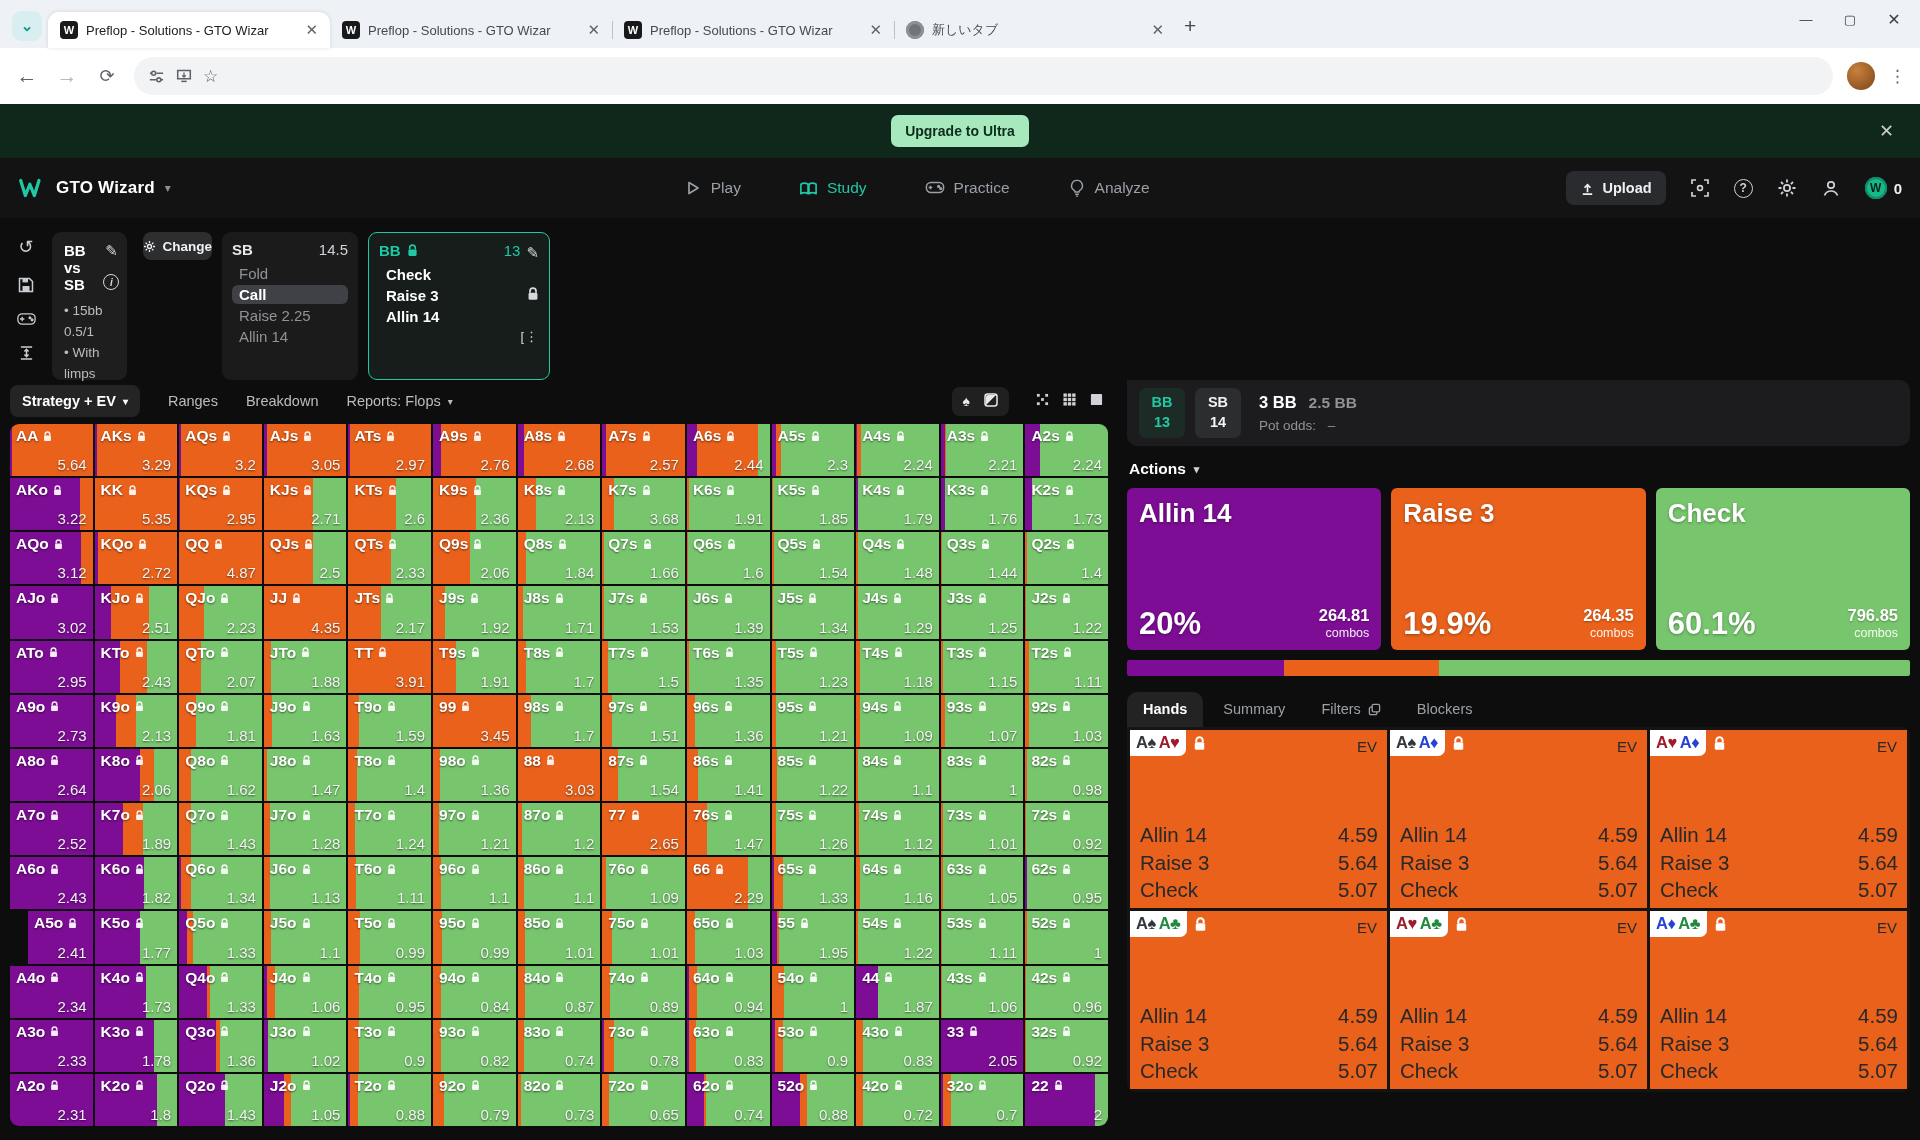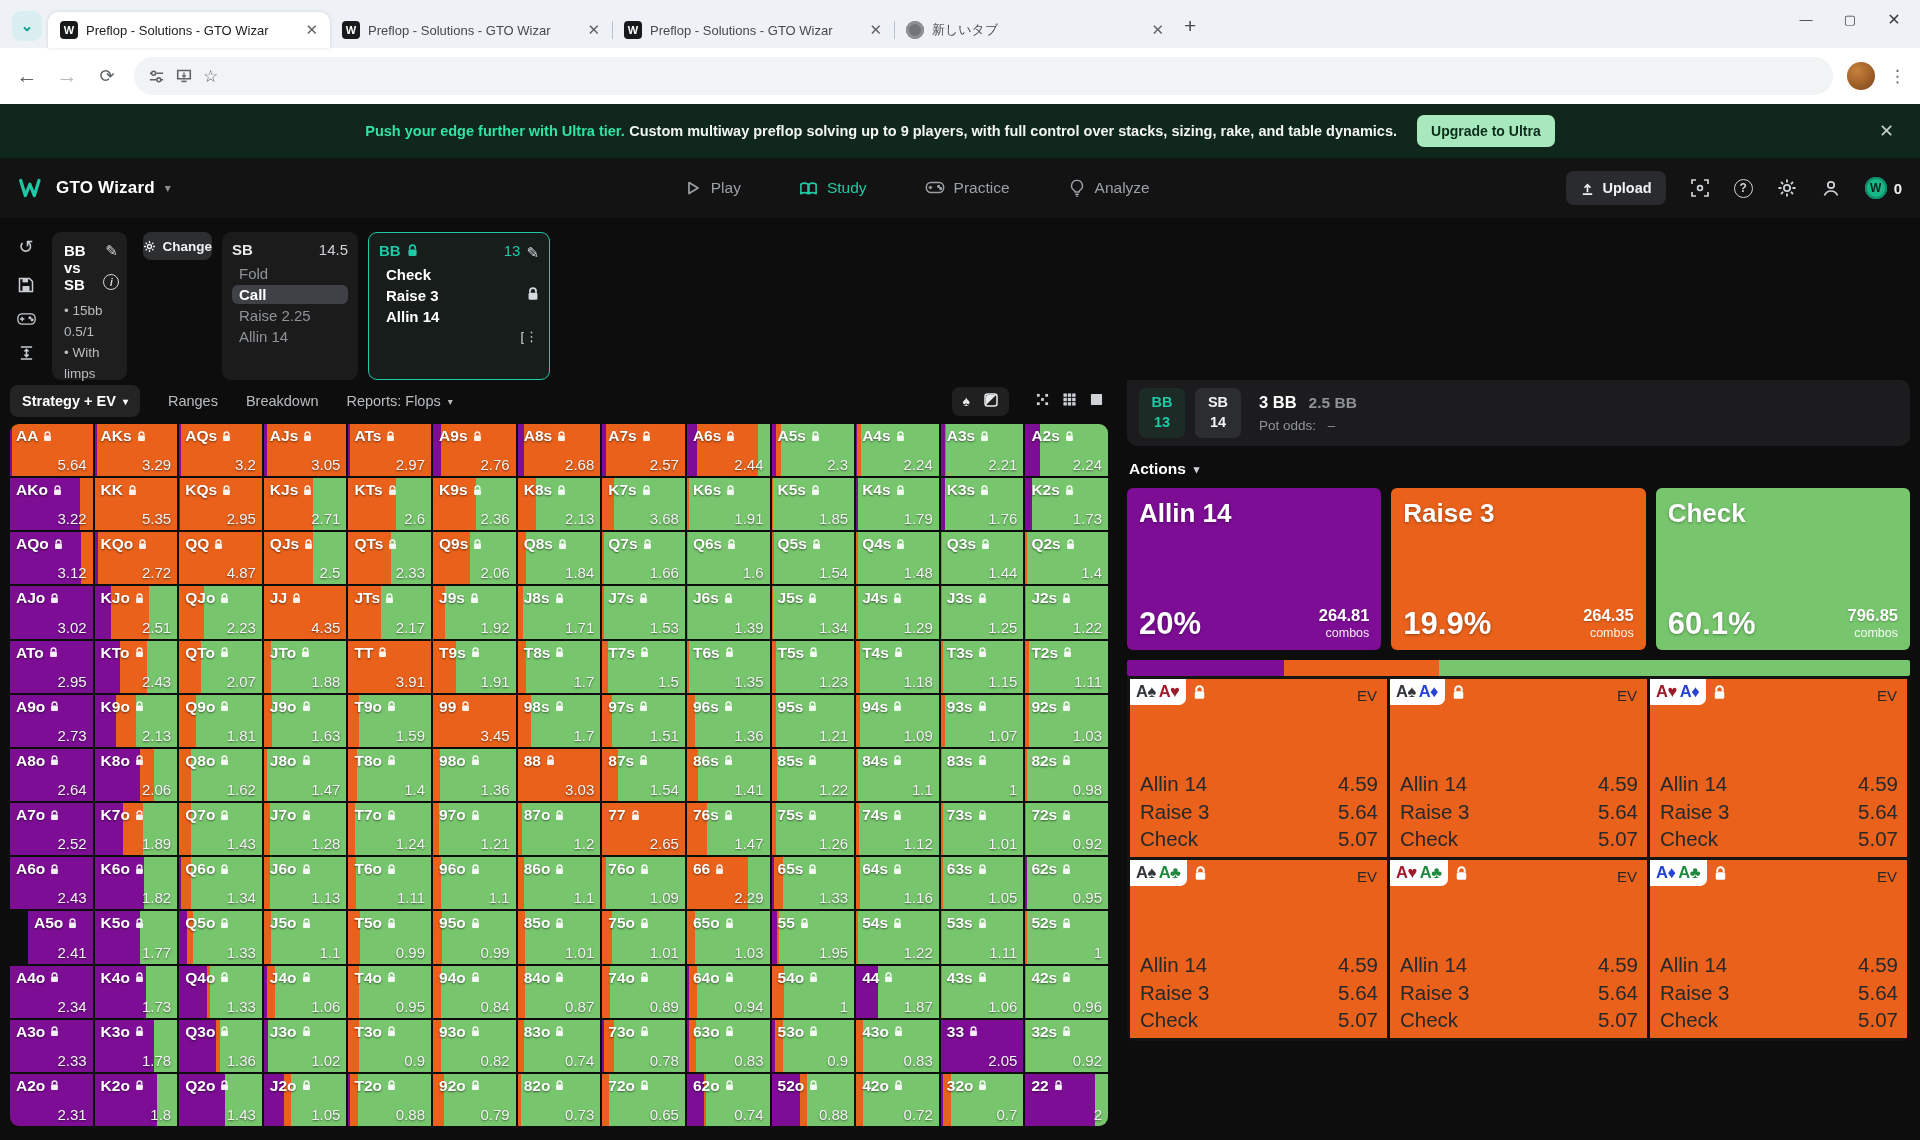--- a/index.html
+++ b/index.html
@@ -201,22 +201,20 @@
         </svg>
       </span>
       <span class="pill-icon" style="font-size:17px">☆</span>
     </div>
     <div class="avatar"></div>
     <span class="kebab">⋮</span>
   </div>
 </div>
 
 <div class="banner">
-  <span><span class="hl">Push your edge further with Ultra tier.</span>
-  <span class="msg">Custom multiway preflop solving up to 9 players, with full control over stacks, sizing, rake, and table dynamics.</span></span>
   <button class="cta">Upgrade to Ultra</button>
   <span class="close">✕</span>
 </div>
 
 <div class="nav">
   <div class="brand">
     <span style="display:flex">
       <svg width="28" height="22" viewBox="0 0 26 19">
           <path d="M2.5 2.5l4.3 14 4.2-10.5 4.2 10.5 4.3-14" stroke="#1fc9a6" stroke-width="3" fill="none" stroke-linejoin="round" stroke-linecap="round"></path>
         </svg>
@@ -2525,20 +2523,34 @@
             <div class="l">combos</div>
           </div>
         </div>
       </div>
     <div class="action-bar" id="action-bar">
         <div style="width: 20%; background: rgb(124, 13, 148);"></div>
         <div style="width: 19.9%; background: rgb(233, 97, 26);"></div>
         <div style="width: 60.1%; background: rgb(119, 198, 109);"></div>
       </div>
 
+    <div class="rp-tabs hands-tabs">
+      <span class="rp-tab on">Hands</span>
+      <span class="rp-tab">Summary</span>
+      <span class="rp-tab" style="display:flex;align-items:center;gap:7px">
+        <span>Filters</span>
+        <span style="display:flex">
+          <svg width="13" height="13" viewBox="0 0 14 14" fill="none" stroke="#9aa0a6" stroke-width="1.4">
+              <rect x="4.5" y="1.5" width="8" height="8" rx="1.5"></rect>
+              <path d="M9.5 9.5v1.5a1.5 1.5 0 0 1-1.5 1.5H3a1.5 1.5 0 0 1-1.5-1.5V6A1.5 1.5 0 0 1 3 4.5h1.5"></path>
+            </svg>
+        </span>
+      </span>
+      <span class="rp-tab">Blockers</span>
+    </div>
     <div class="hands-grid" id="hand-cards">
         <div class="hand-card" style="background: rgb(233, 97, 26);">
           <div class="hc-head">
             <div class="hc-pill">
               <span class="mini-card" style="color: rgb(51, 54, 60);">A♠</span>
               <span class="mini-card" style="color: rgb(158, 27, 43);">A♥</span>
             </div>
             <span class="hc-lock">
               <svg width="13" height="15" viewBox="0 0 10 12">
                 <path d="M2.4 5V3.6a2.6 2.6 0 0 1 5.2 0V5" fill="none" stroke="#ffffff" stroke-width="1.6"></path>

